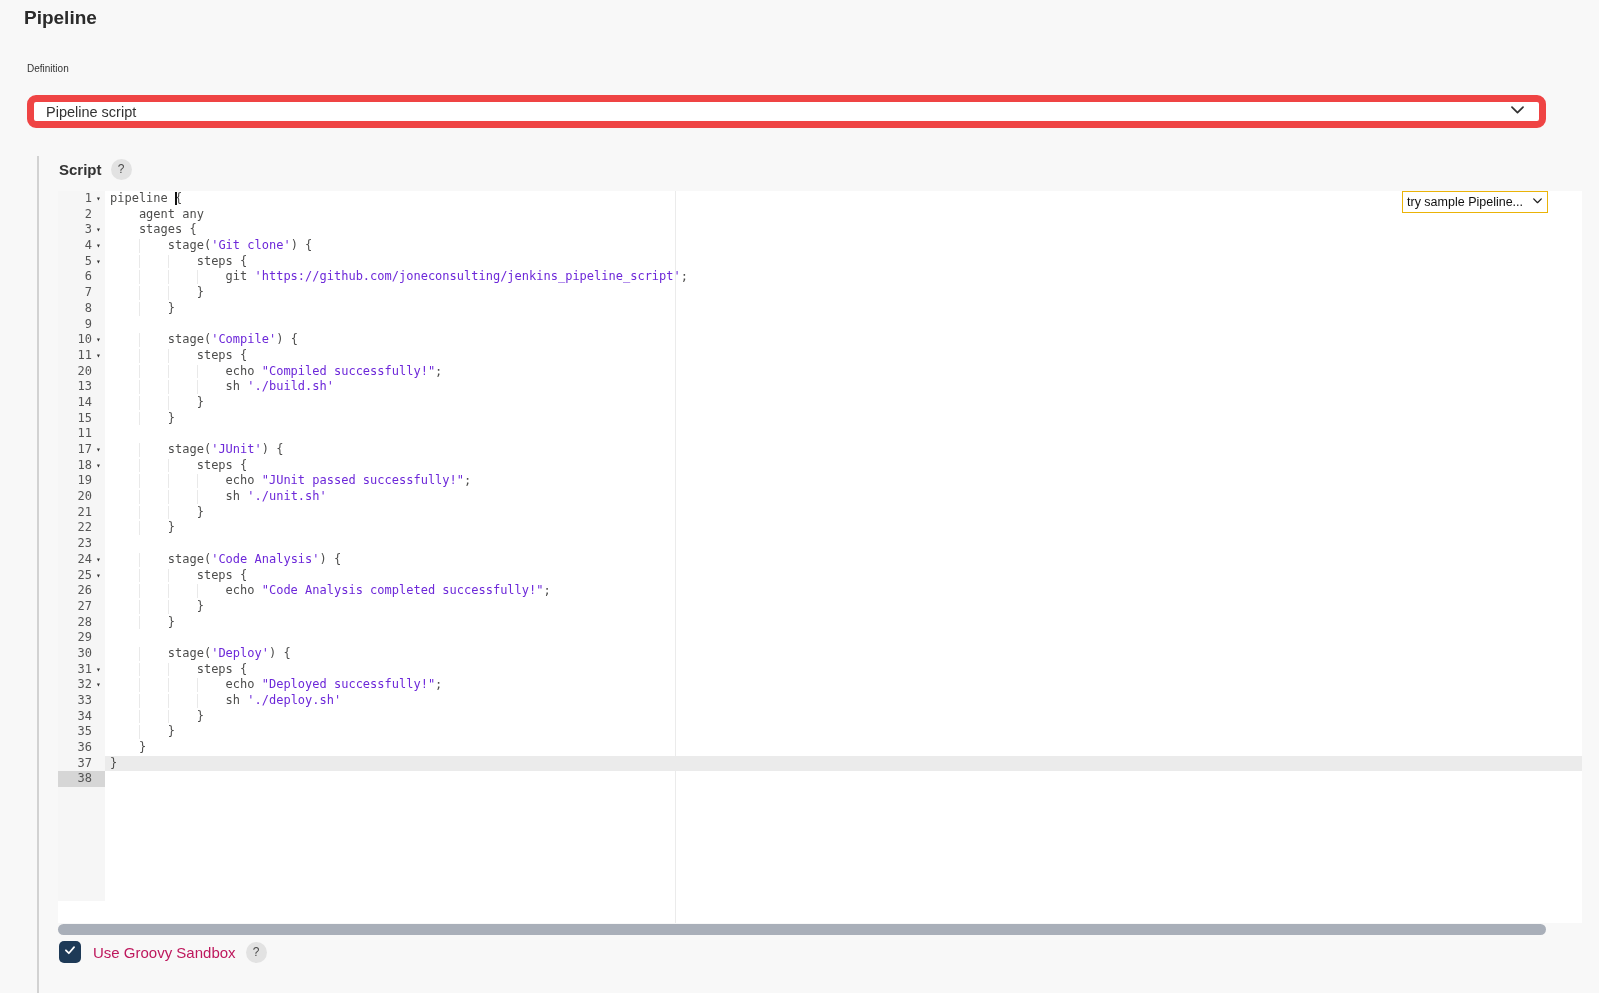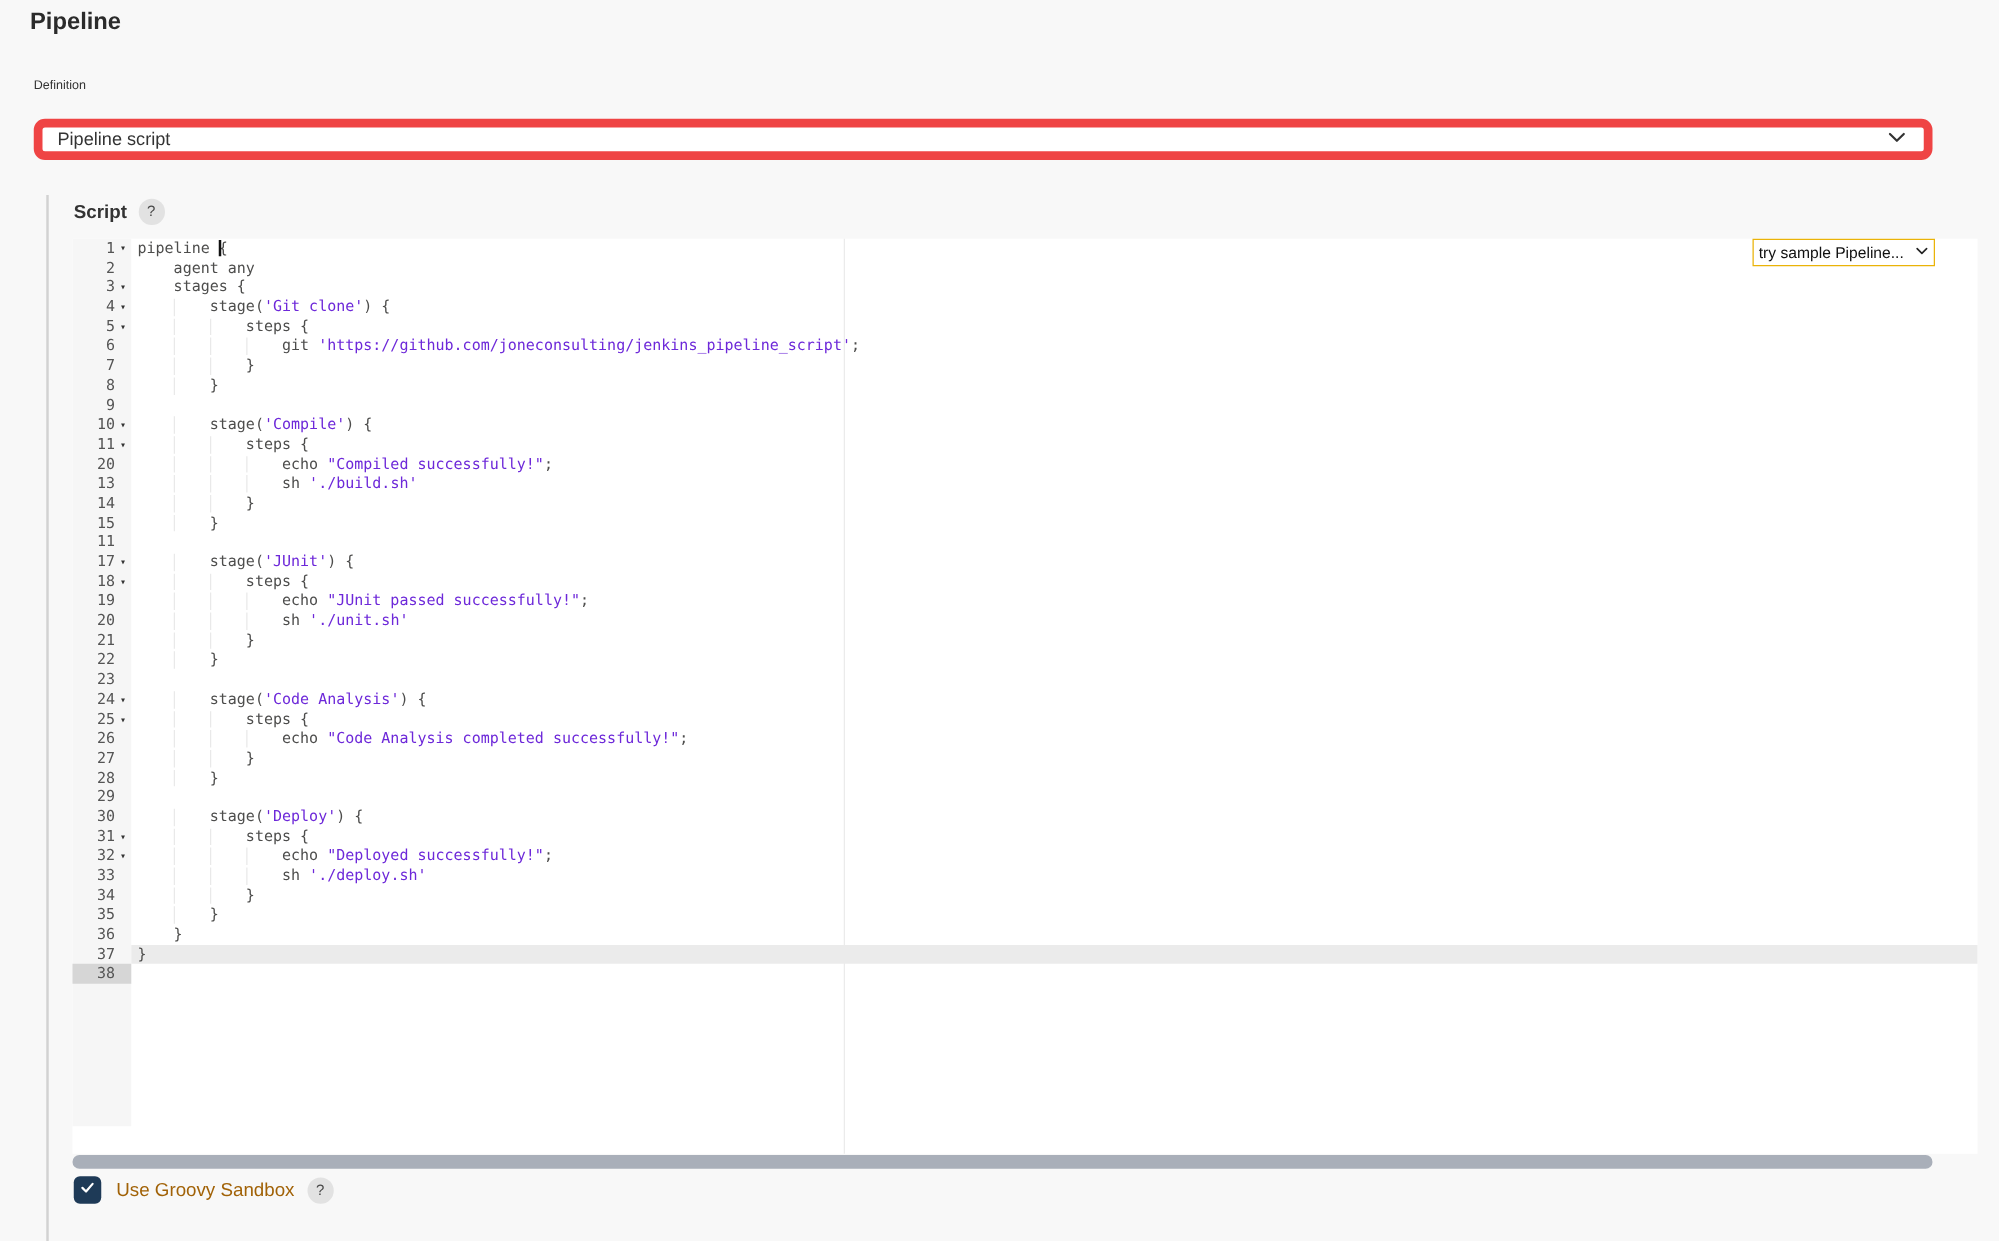--- a/index.html
+++ b/index.html
@@ -110,21 +110,21 @@
 
   .sandbox-row {
     position: absolute; left: 59px; top: 941px;
     display: flex; align-items: center;
   }
   .checkbox {
     width: 22px; height: 22px; border-radius: 5px;
     background: #1e3a57; display: flex; align-items: center; justify-content: center;
     cursor: pointer;
   }
-  .sandbox-label { margin-left: 12px; font-size: 15px; color: #a16207; }
+  .sandbox-label { margin-left: 12px; font-size: 15px; color: #be185d; }
   .sandbox-row .help-pill { margin-left: 10px; }
 </style>
 </head>
 <body>
 
 <div id="app">
 
   <h1 class="page-title">Pipeline</h1>
 
   <div class="def-label">Definition</div>

